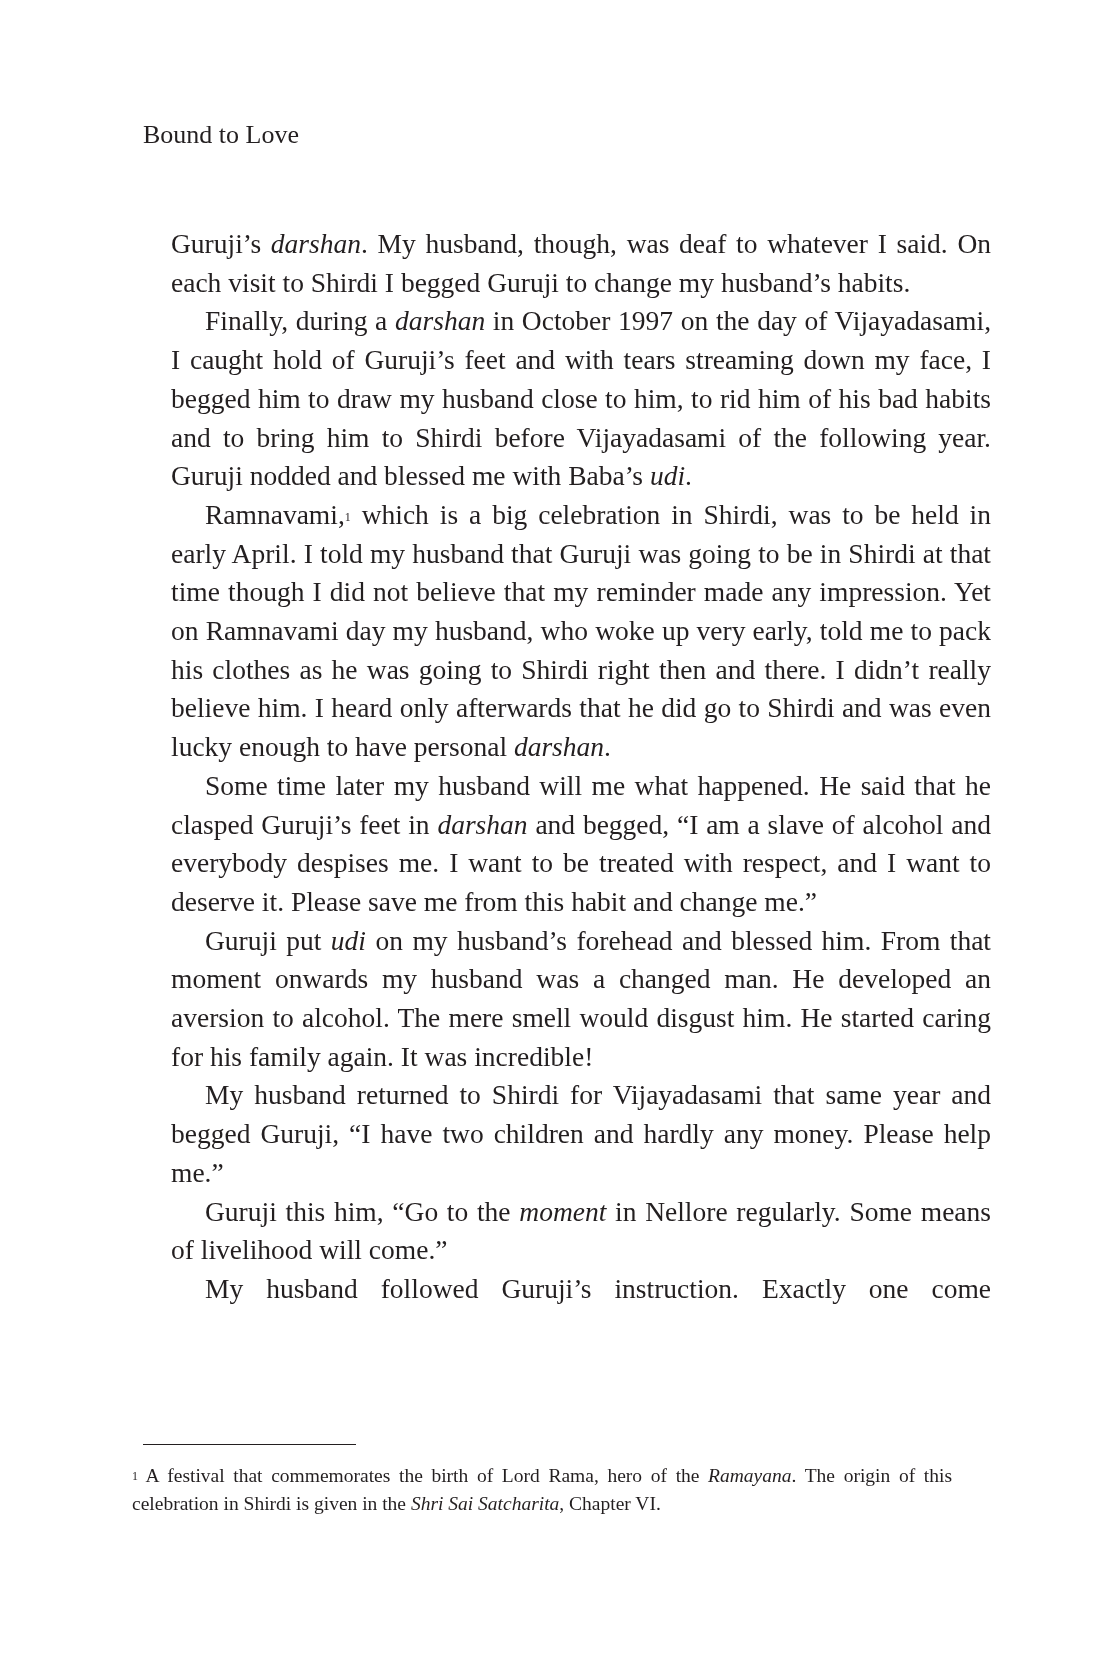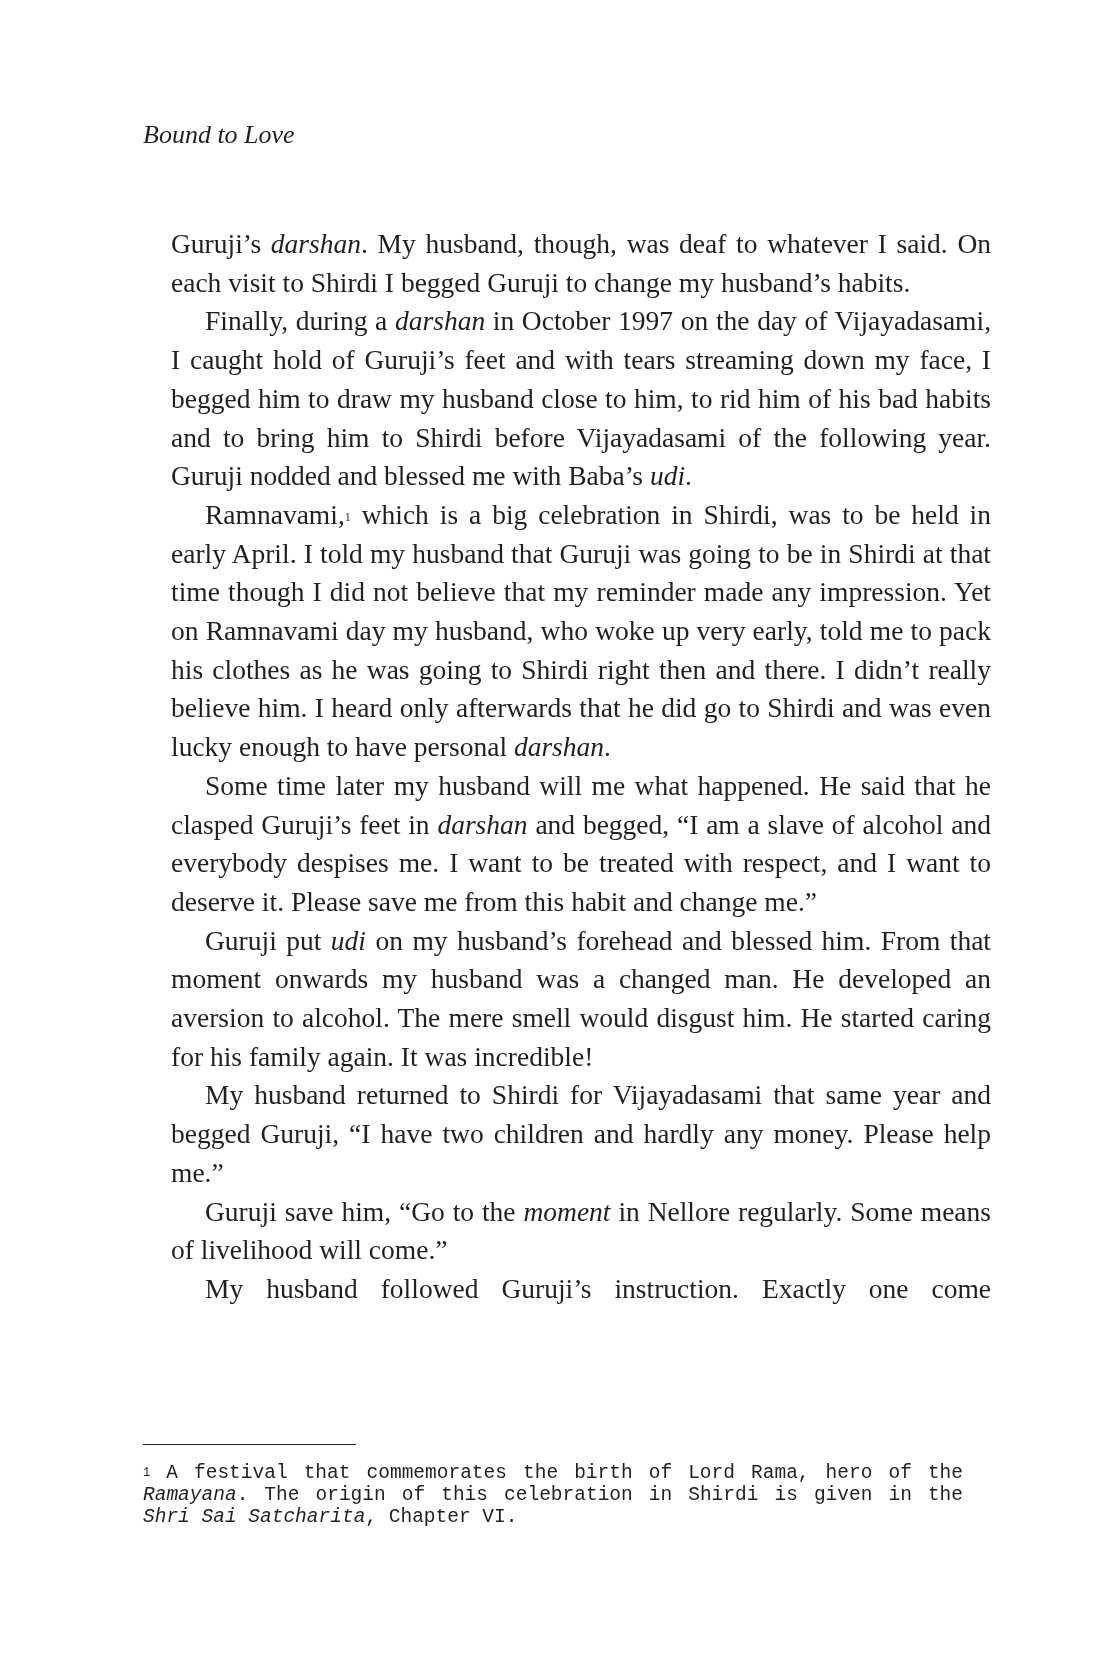--- a/index.html
+++ b/index.html
@@ -1,42 +1,42 @@
 <!DOCTYPE html>
 <html><head>
 <meta charset="utf-8">
 <style>
   html, body { margin:0; padding:0; background:#ffffff; }
   body { width:1100px; height:1674px; position:relative; overflow:hidden; color:#231f20; }
   .page { position:absolute; left:0; top:0; width:1100px; height:1674px; }
-  .running-head { position:absolute; left:143px; top:120px; font-family:"Liberation Serif", serif; font-style:italic; font-size:26px; color:#231f20; }
+  .running-head { position:absolute; left:143px; top:120px; font-family:"Liberation Serif", serif; font-size:26px; color:#231f20; }
   .body-text { position:absolute; left:143px; top:225px; width:820px; font-family:"Liberation Serif", serif; font-size:27.5px; line-height:38.7px; text-align:justify;margin-left:28px; }
   .body-text p { margin:0; }
   .body-text p.indent { text-indent:34px; }
   .body-text p.noindent { text-indent:0; }
   sup.fn { font-size:12px; vertical-align:top; position:relative; top:2px; }
   .rule { position:absolute; left:143px; top:1444px; width:213px; height:0; border-top:1.5px solid #231f20; }
-  .footnote { position:absolute; left:143px; top:1462px; width:820px; font-family:Liberation Mono, monospace; font-size:19.5px; line-height:22px; text-align:justify; }
+  .footnote { position:absolute; left:132px; top:1462px; width:820px; font-family:Liberation Serif, serif; font-size:19.5px; line-height:28px; text-align:justify; }
   .footnote sup { font-size:12px; vertical-align:top; }
   .page-number { position:absolute; left:0; width:1100px; top:1536px; text-align:center; font-family:"Liberation Serif", serif; font-size:22px; }
 </style>
 </head>
 <body>
 
 <div class="page">
   <div class="running-head">Bound to Love</div>
 
   <div class="body-text" id="body-text">
       <p class="noindent"><span>Guruji’s </span><i>darshan</i><span>. My husband, though, was deaf to whatever I said. On each visit to Shirdi I begged Guruji to change my husband’s habits.</span></p>
       <p class="indent"><span>Finally, during a </span><i>darshan</i><span> in October 1997 on the day of Vijayadasami, I caught hold of Guruji’s feet and with tears streaming down my face, I begged him to draw my husband close to him, to rid him of his bad habits and to bring him to Shirdi before Vijayadasami of the following year. Guruji nodded and blessed me with Baba’s </span><i>udi</i><span>.</span></p>
       <p class="indent"><span>Ramnavami,</span><sup class="fn">1</sup><span> which is a big celebration in Shirdi, was to be held in early April. I told my husband that Guruji was going to be in Shirdi at that time though I did not believe that my reminder made any impression. Yet on Ramnavami day my husband, who woke up very early, told me to pack his clothes as he was going to Shirdi right then and there. I didn’t really believe him. I heard only afterwards that he did go to Shirdi and was even lucky enough to have personal </span><i>darshan</i><span>.</span></p>
       <p class="indent"><span>Some time later my husband will me what happened. He said that he clasped Guruji’s feet in </span><i>darshan</i><span> and begged, “I am a slave of alcohol and everybody despises me. I want to be treated with respect, and I want to deserve it. Please save me from this habit and change me.”</span></p>
       <p class="indent"><span>Guruji put </span><i>udi</i><span> on my husband’s forehead and blessed him. From that moment onwards my husband was a changed man. He developed an aversion to alcohol. The mere smell would disgust him. He started caring for his family again. It was incredible!</span></p>
       <p class="indent"><span>My husband returned to Shirdi for Vijayadasami that same year and begged Guruji, “I have two children and hardly any money. Please help me.”</span></p>
-      <p class="indent"><span>Guruji save him, “Go to the </span><i>moment</i><span> in Nellore regularly. Some means of livelihood will come.”</span></p>
+      <p class="indent"><span>Guruji this him, “Go to the </span><i>moment</i><span> in Nellore regularly. Some means of livelihood will come.”</span></p>
       <p class="indent" style="text-align-last: justify;"><span>My husband followed Guruji’s instruction. Exactly one come</span></p>
     </div>
 
   <div class="rule"></div>
 
   <div class="footnote" id="footnote"><sup>1</sup><span> A festival that commemorates the birth of Lord Rama, hero of the </span><i>Ramayana</i><span>. The origin of this celebration in Shirdi is given in the </span><i>Shri Sai Satcharita</i><span>, Chapter VI.</span></div>
 
 </div>
 
 </body></html>

